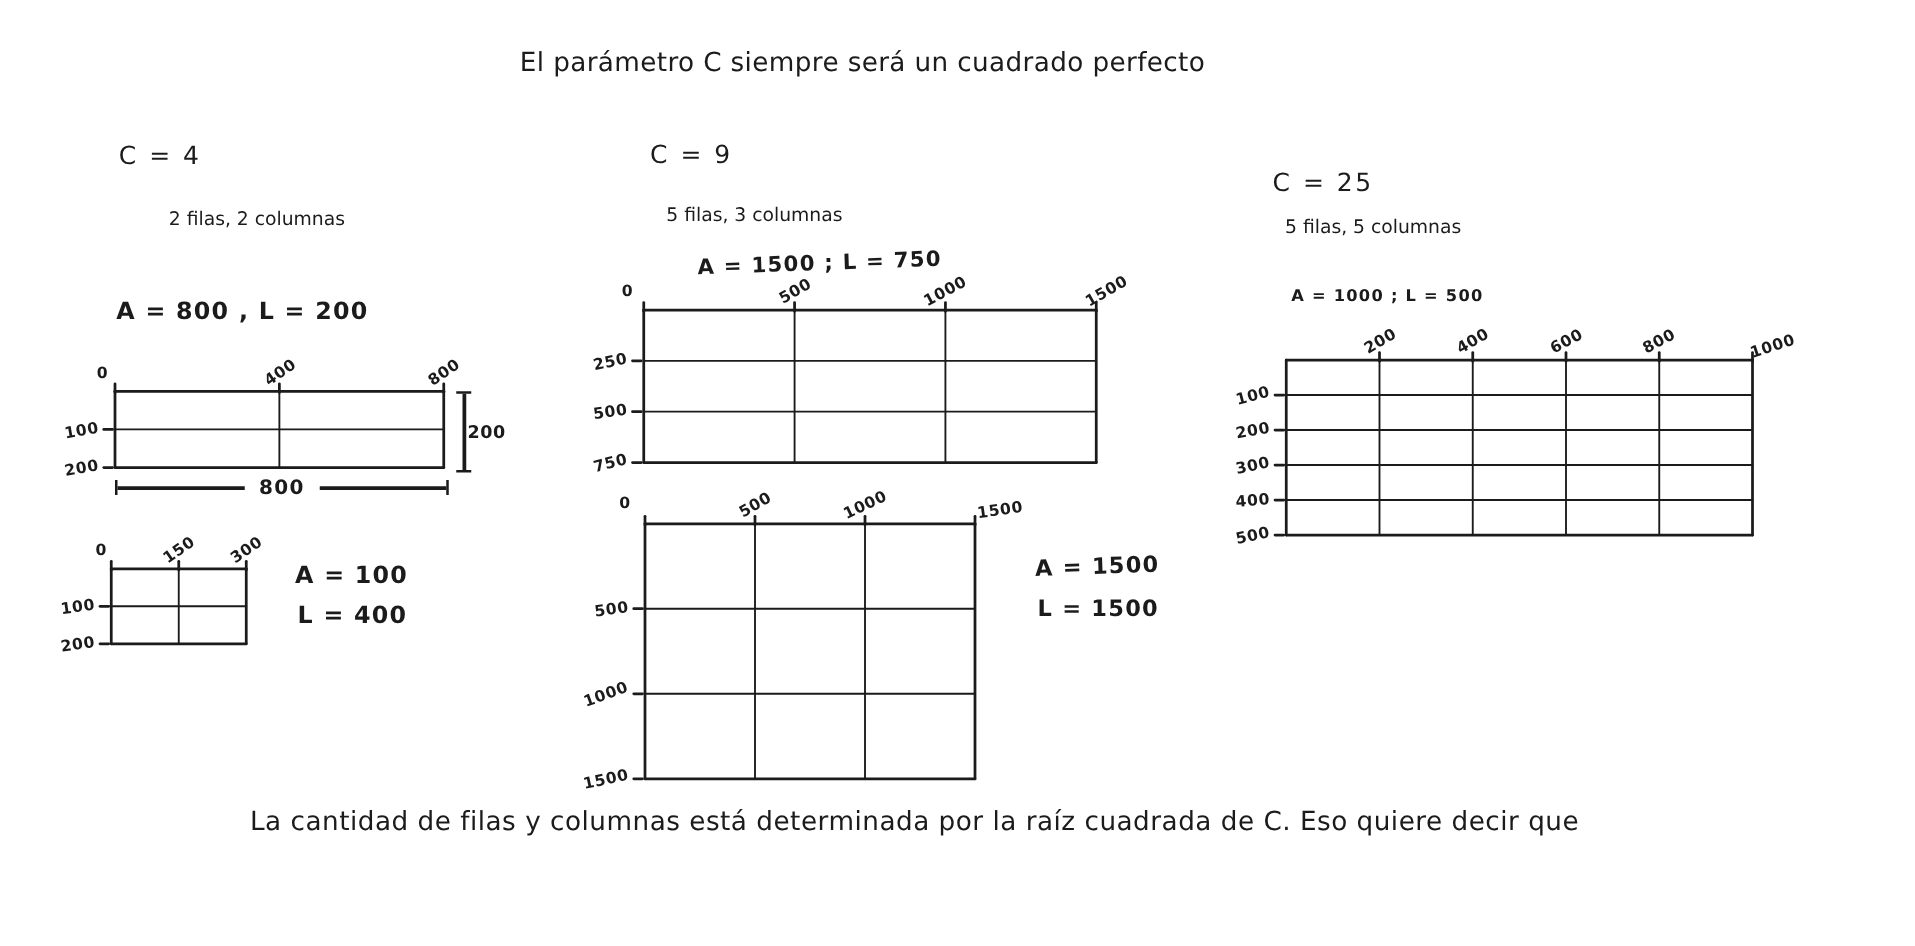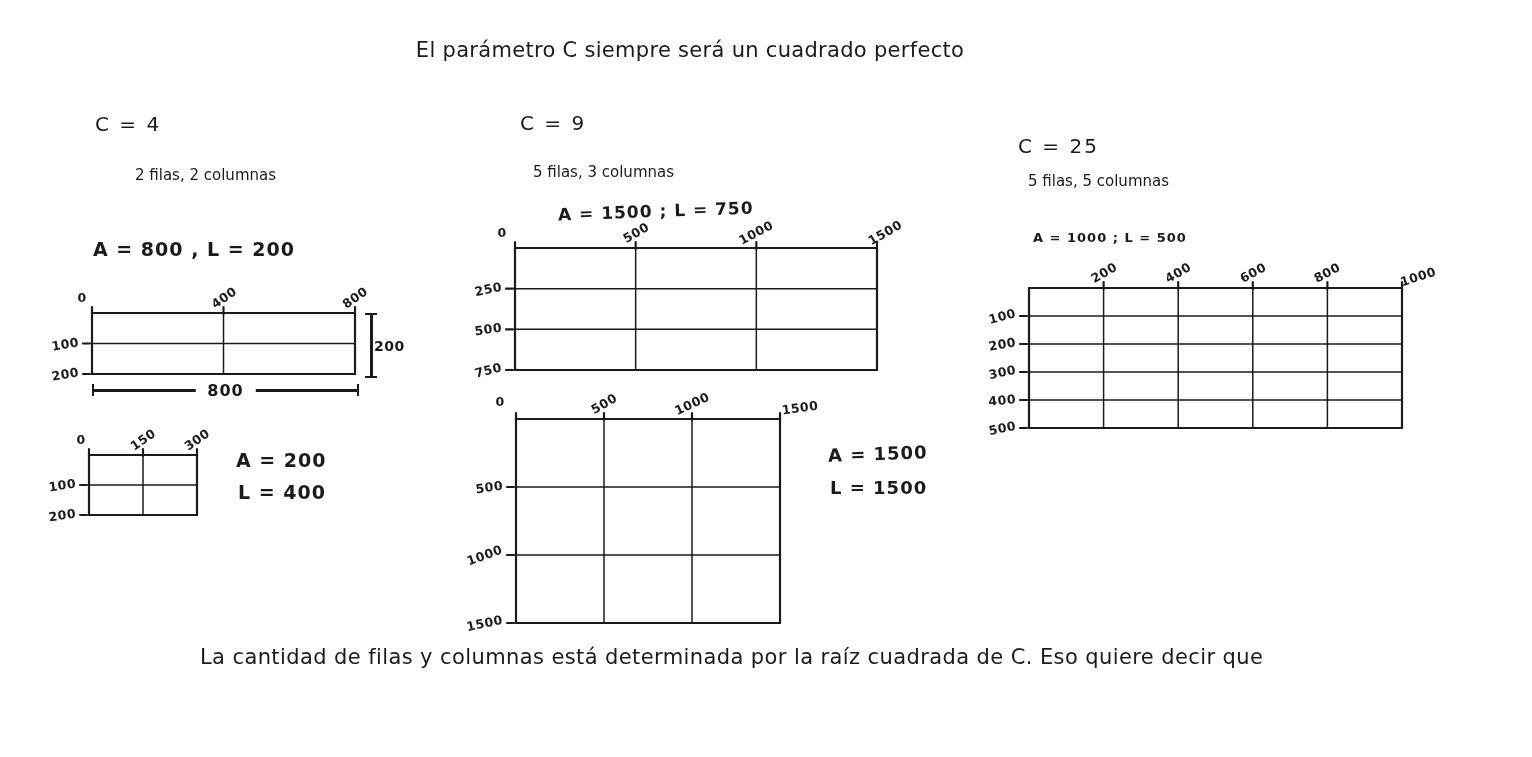--- a/index.html
+++ b/index.html
@@ -121,21 +121,21 @@
         <line x1="0" y1="0" x2="108" y2="0" stroke="#1b1b1b" stroke-width="2.2" stroke-linecap="round"></line>
         <line x1="0" y1="30" x2="108" y2="30" stroke="#1b1b1b" stroke-width="1.5" stroke-linecap="round"></line>
         <line x1="0" y1="60" x2="108" y2="60" stroke="#1b1b1b" stroke-width="2.2" stroke-linecap="round"></line>
         <line x1="0" y1="-6" x2="0" y2="1" stroke="#1b1b1b" stroke-width="2.2" stroke-linecap="round"></line>
         <line x1="54" y1="-6" x2="54" y2="1" stroke="#1b1b1b" stroke-width="2.2" stroke-linecap="round"></line>
         <line x1="108" y1="-6" x2="108" y2="1" stroke="#1b1b1b" stroke-width="2.2" stroke-linecap="round"></line>
         <line x1="-9" y1="30" x2="-2" y2="30" stroke="#1b1b1b" stroke-width="2.2" stroke-linecap="round"></line>
         <line x1="-9" y1="60" x2="-2" y2="60" stroke="#1b1b1b" stroke-width="2.2" stroke-linecap="round"></line>
       </svg>
     </div>
-  <div class="abs annot a-c4-area">A = 200</div>
+  <div class="abs annot a-c4-area">A = 100</div>
   <div class="abs annot a-c4-len">L = 400</div>
 
   <div class="abs sec-header h-c9">C = 9</div>
   <div class="abs subtitle s-c9">5 filas, 3 columnas</div>
   <div class="abs formula f-c9">A = 1500 ;  L = 750</div>
   <div class="grid-box" style="left: 515px; top: 248px; width: 362px; height: 122px;">
       <span class="tick" style="left: -13px; top: -23px; transform: translate(-50%, 0px) rotate(0deg);">0</span>
       <span class="tick" style="left: 120.655px; top: -23px; transform: translate(-50%, 0px) rotate(-30deg);">500</span>
       <span class="tick" style="left: 241.345px; top: -23px; transform: translate(-50%, 0px) rotate(-28deg);">1000</span>
       <span class="tick" style="left: 370px; top: -23px; transform: translate(-50%, 0px) rotate(-30deg);">1500</span>

